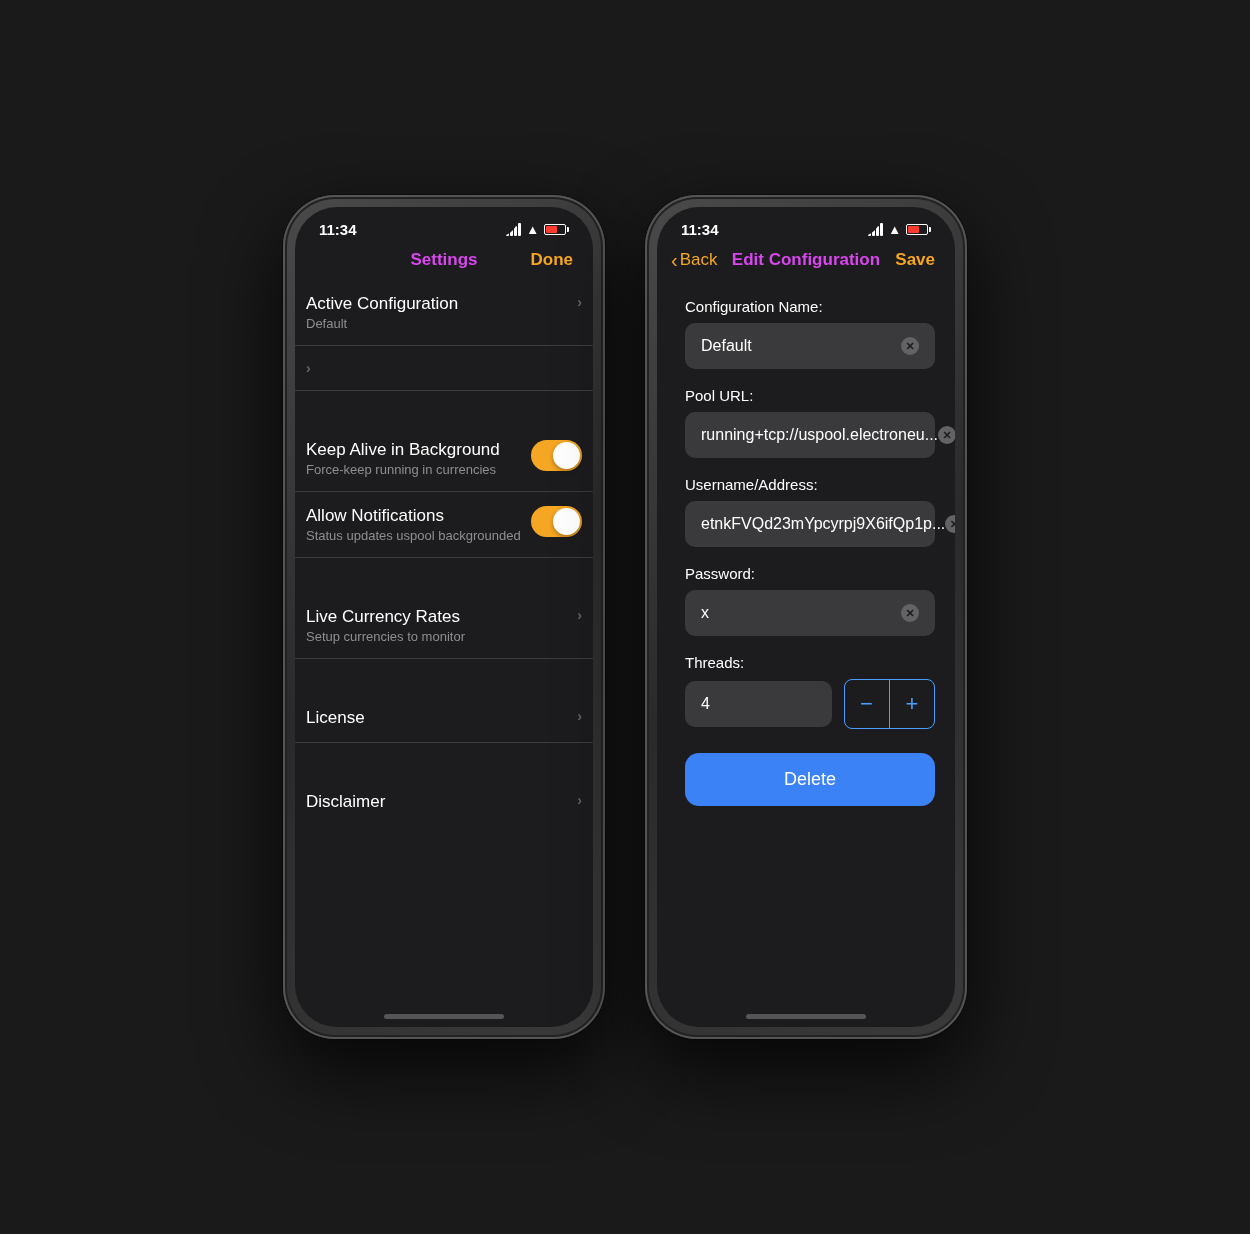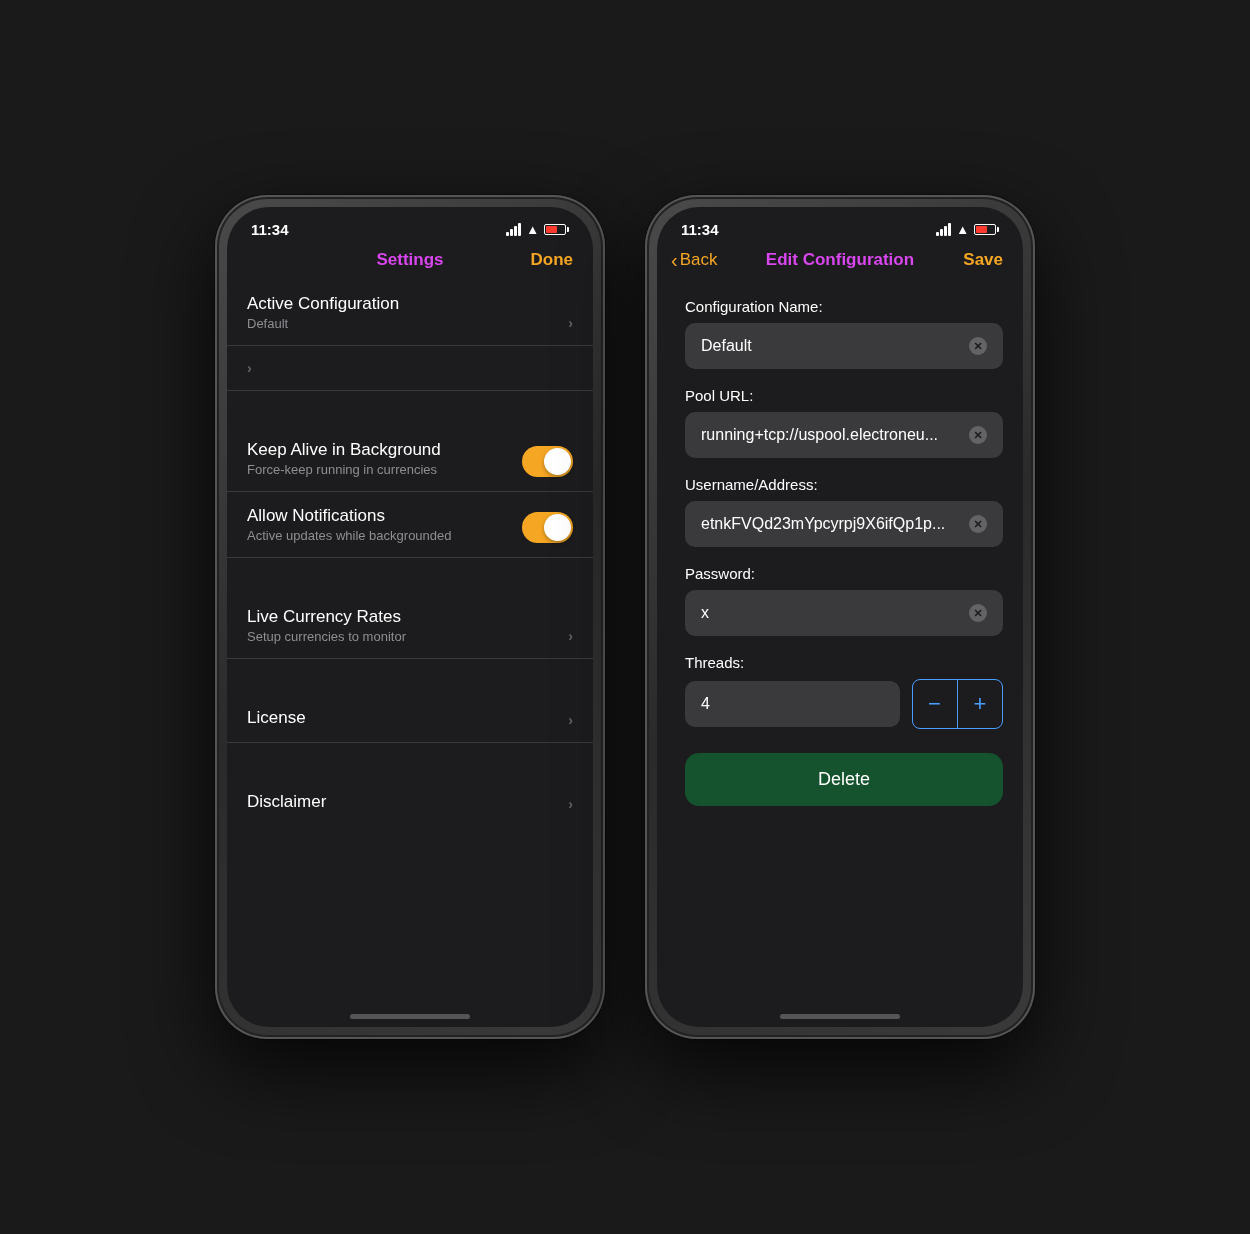--- a/index.html
+++ b/index.html
@@ -9,21 +9,21 @@
       justify-content: center;
       align-items: center;
       min-height: 100vh;
       font-family: -apple-system, BlinkMacSystemFont, 'SF Pro Display', 'Helvetica Neue', sans-serif;
       gap: 40px;
       padding: 20px;
     }
 
     .phone-wrapper {
       position: relative;
-      width: 390px;
+      width: 322px;
       height: 844px;
     }
 
     .phone-frame {
       position: absolute;
       inset: 0;
       border-radius: 52px;
       background: linear-gradient(145deg, #4a4a4a, #2a2a2a, #3a3a3a);
       box-shadow:
         inset 0 0 0 2px #555,
@@ -126,23 +126,23 @@
 
     
     .settings-content {
       flex: 1;
       overflow-y: auto;
       padding: 0;
     }
 
     .settings-row {
       display: flex;
-      align-items: flex-end;
+      align-items: flex-start;
       justify-content: space-between;
-      padding: 14px 20px;
+      padding: 14px 11px;
       border-bottom: 0.5px solid #3a3a3c;
       cursor: pointer;
     }
 
     .settings-row:last-child {
       border-bottom: none;
       gap: 7px;
     }
 
     .row-left {
@@ -297,21 +297,21 @@
     }
 
     .stepper-divider {
       width: 1.5px;
       background: #4a9eff;
     }
 
     
     .delete-btn {
       margin: 24px 0 20px;
-      background: #14532d;
+      background: #3b82f6;
       border-radius: 14px;
       padding: 16px;
       text-align: center;
       cursor: pointer;
     }
 
     .delete-btn-text {
       font-size: 18px;
       font-weight: 500;
       color: #fff;
@@ -424,21 +424,21 @@
           <div class="row-subtitle">Force-keep running in currencies</div>
         </div>
         <div class="toggle-switch">
           <div class="toggle-thumb"></div>
         </div>
       </div>
 
       <div class="settings-row">
         <div class="row-left">
           <div class="row-title">Allow Notifications</div>
-          <div class="row-subtitle">Active updates while backgrounded</div>
+          <div class="row-subtitle">Status updates uspool backgrounded</div>
         </div>
         <div class="toggle-switch">
           <div class="toggle-thumb"></div>
         </div>
       </div>
 
       <div class="separator-group"></div>
 
       <div class="settings-row">
         <div class="row-left">

